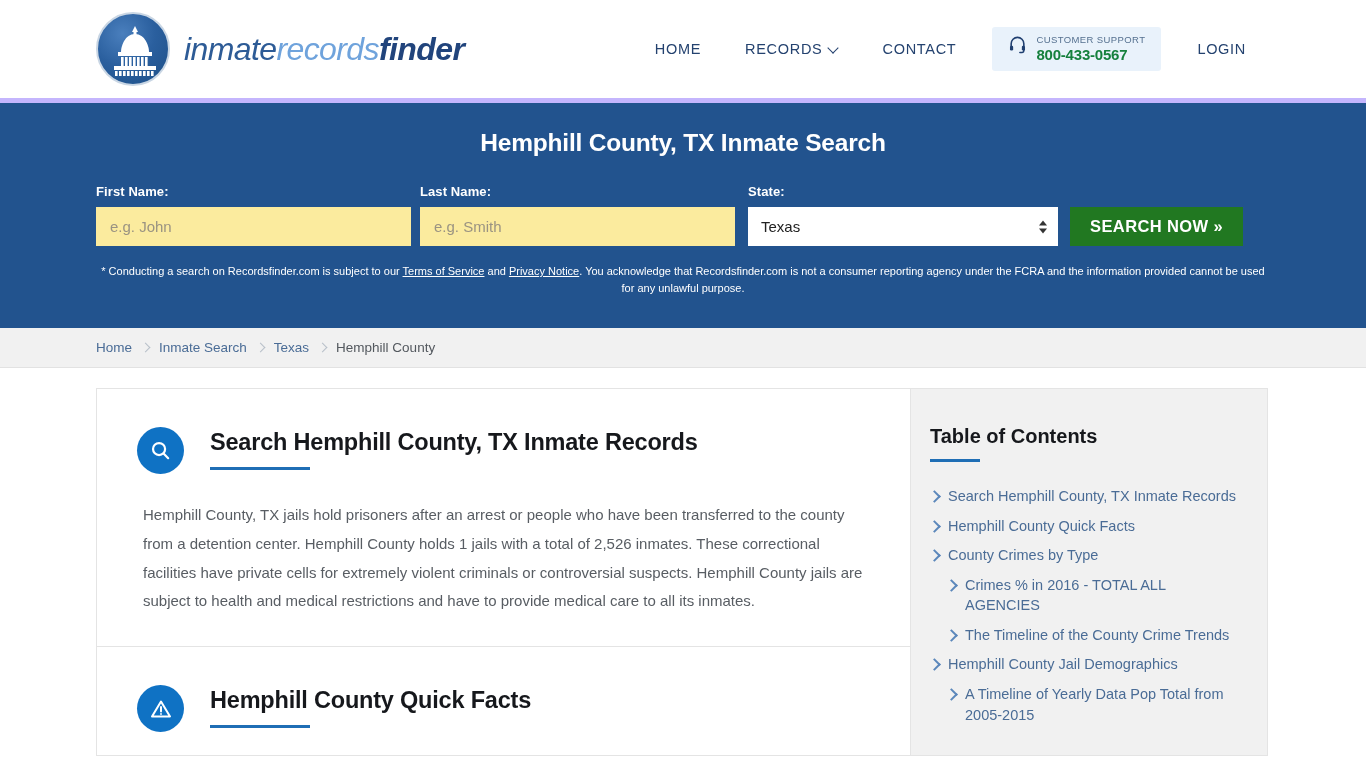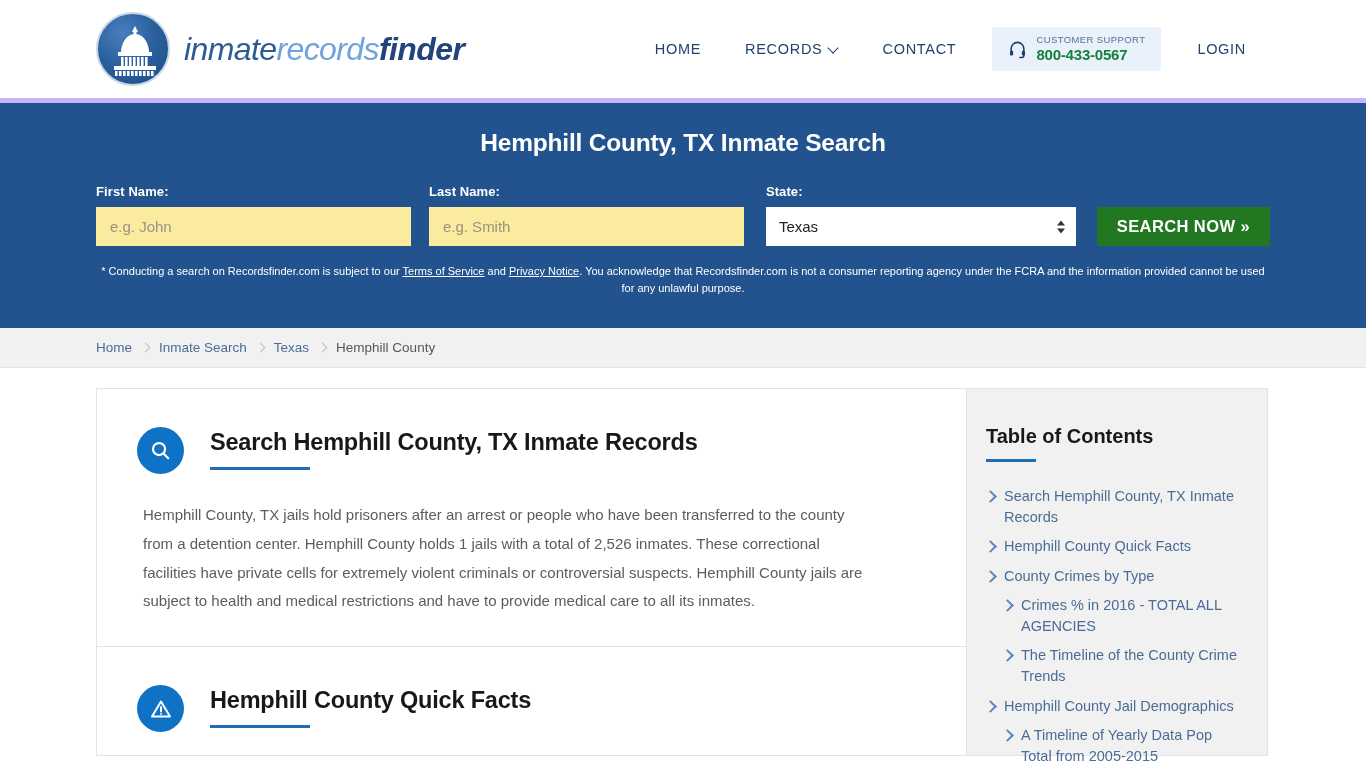--- a/index.html
+++ b/index.html
@@ -45,40 +45,40 @@
   }
   .chev-sm { display: inline-block; width: 9px; height: 9px; position: relative; }
   .chev-sm::before {
     content: ""; position: absolute; left: 0; top: 0;
     width: 7px; height: 7px;
     border-right: 1.6px solid #24426f; border-bottom: 1.6px solid #24426f;
     transform: rotate(45deg);
   }
   .support-box {
     background: #e9f2fb; border-radius: 3px;
-    display: flex; align-items: flex-end; gap: 9px;
+    display: flex; align-items: flex-start; gap: 9px;
     padding: 8px 16px; margin: 0 14px; cursor: pointer;
   }
   .support-text { line-height: 1.15; }
   .support-label { font-size: 9.5px; color: #55708f; letter-spacing: 0.4px; }
   .support-phone { font-size: 15px; font-weight: bold; color: #15803d; letter-spacing: -0.2px; }
 
   
   .hero {
     background: #22538e;
     border-top: 5px solid #c4b5fd;
     height: 230px;
     padding: 26px 96px 0 96px;
     color: #ffffff;
   }
   .hero-title {
     text-align: center; font-size: 24.5px; font-weight: bold;
     letter-spacing: -0.2px; margin: 0 0 27px 0;
   }
-  .form-row { display: flex; align-items: flex-end; gap: 0; justify-content: space-between; }
+  .form-row { display: flex; align-items: flex-end; gap: 0; }
   .field { display: flex; flex-direction: column; }
   .f-first { width: 315px; margin-right: 9px; }
   .f-last  { width: 315px; margin-right: 13px; }
   .f-state { width: 310px; margin-right: 12px; }
   .field-label {
     font-size: 13px; font-weight: bold; color: #ffffff;
     margin-bottom: 8px; letter-spacing: 0.1px;
   }
   .txt-input {
     height: 39px; border: 0; background: #fbeb9e;
@@ -154,21 +154,21 @@
     margin: 0 0 11px 0; letter-spacing: -0.2px;
   }
   .title-rule { width: 100px; height: 3px; background: #1f6eb5; }
   .body-copy {
     font-size: 15px; line-height: 1.92; color: #585d63;
     margin: 27px 0 0 6px; max-width: 730px;
   }
 
   
   .sidebar {
-    width: 302px; background: #f1f1f1;
+    width: 358px; background: #f1f1f1;
     border: 1px solid #e4e4e4;
     padding: 36px 30px 20px 19px;
   }
   .toc-title {
     font-size: 20px; font-weight: bold; color: #16181c; margin: 0 0 11px 0;
   }
   .toc-rule { width: 50px; height: 3px; background: #1f6eb5; margin-bottom: 24px; }
   .toc-list { list-style: none; margin: 0; padding: 0; }
   .toc-item {
     display: flex; gap: 10px; font-size: 14.5px; line-height: 1.42;

